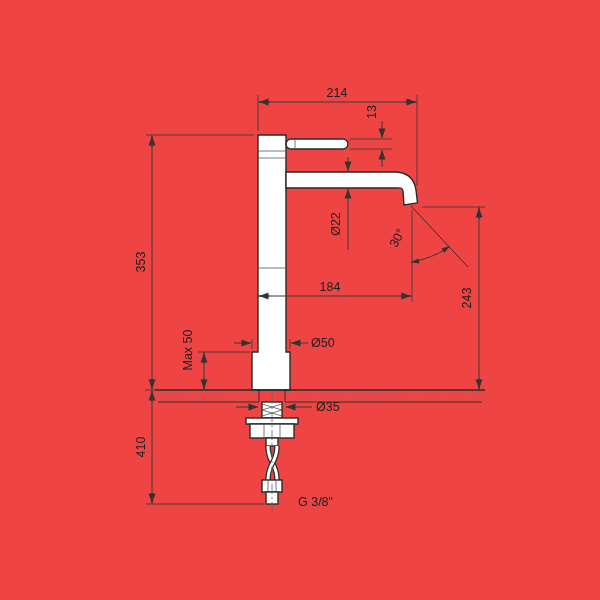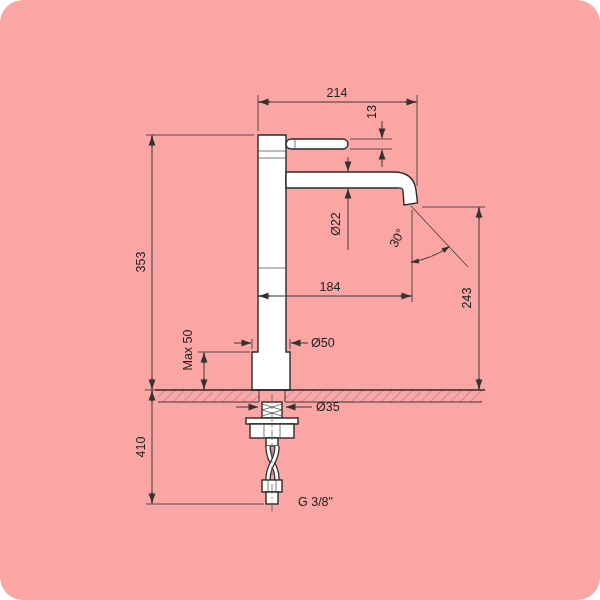--- a/index.html
+++ b/index.html
@@ -7,22 +7,21 @@
     padding: 0;
     width: 600px;
     height: 600px;
     background: #ffffff;
     font-family: "Liberation Sans", sans-serif;
   }
   .canvas {
     width: 600px;
     height: 600px;
     position: relative;
-    background: #fca5a5;
-    border-radius: 23px;
+    background: #ef4444;
   }
   svg { display: block; }
   .outline { stroke: #2a2a2a; stroke-width: 1.4; fill: #ffffff; }
   .outline-thin { stroke: #2a2a2a; stroke-width: 0.9; fill: none; }
   .detail { stroke: #555555; stroke-width: 0.8; fill: none; }
   .dim { stroke: #3a3a3a; stroke-width: 1; fill: none; }
   .ext { stroke: #3a3a3a; stroke-width: 0.85; fill: none; }
   .center { stroke: #666666; stroke-width: 0.8; fill: none; stroke-dasharray: 10 3 2 3; }
   .hose-outer { stroke: #2a2a2a; stroke-width: 5.5; fill: none; }
   .hose-inner { stroke: #ffffff; stroke-width: 3; fill: none; }

